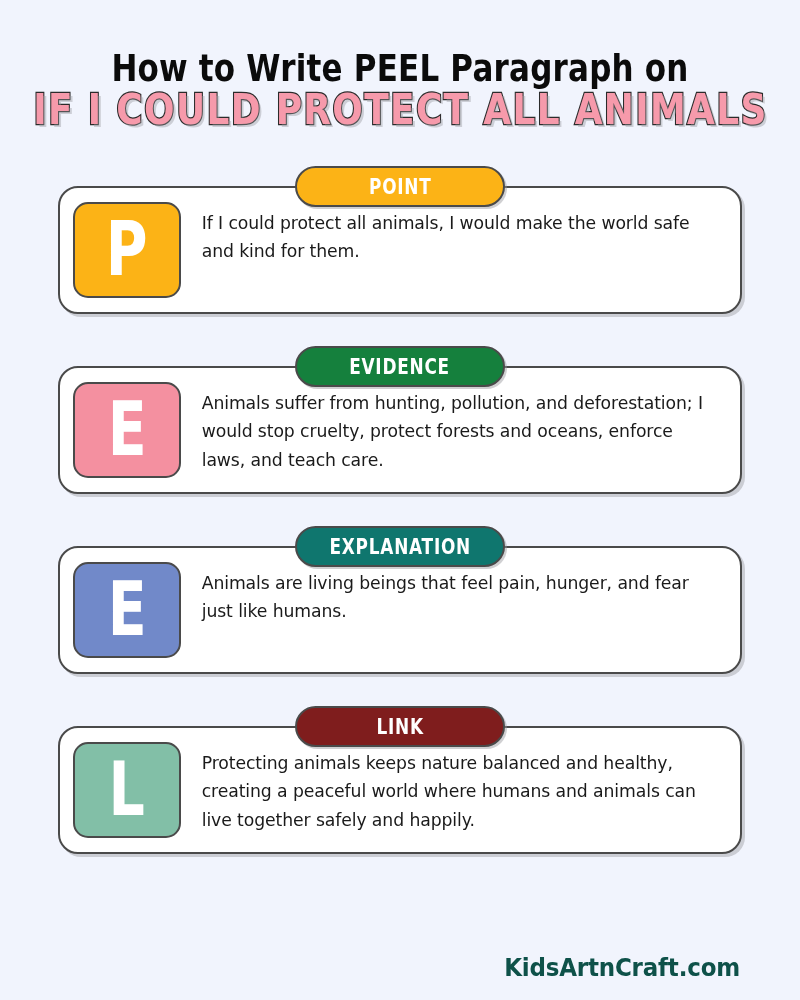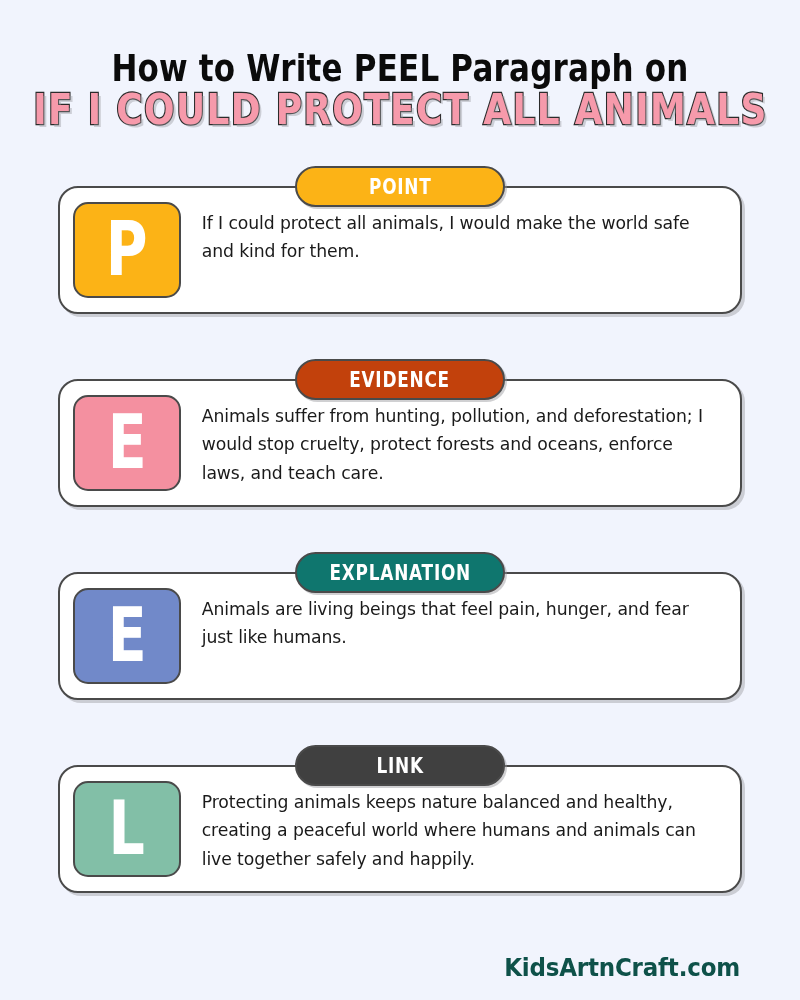--- a/index.html
+++ b/index.html
@@ -59,21 +59,21 @@
     transform: scaleY(1.14) scaleX(0.97);
     white-space: nowrap;
   }
 
   
   .cards {
     margin-top: 30px;
     padding: 0 58px;
     display: flex;
     flex-direction: column;
-    gap: 45px;
+    gap: 32px;
   }
 
   .card-block {
     position: relative;
   }
 
   .pill {
     position: absolute;
     top: 0;
     left: 50%;
@@ -181,21 +181,21 @@
       </div>
       <div class="card">
         <div class="tile" style="background: rgb(252, 179, 22);">
           <span class="tile-letter">P</span>
         </div>
         <div class="card-text">If I could protect all animals, I would make the world safe and kind for them.</div>
       </div>
     </div>
 
     <div class="card-block">
-      <div class="pill" style="background: #c2410c;">
+      <div class="pill" style="background: #15803d;">
         <span class="pill-label">EVIDENCE</span>
       </div>
       <div class="card">
         <div class="tile" style="background: rgb(244, 144, 160);">
           <span class="tile-letter">E</span>
         </div>
         <div class="card-text">Animals suffer from hunting, pollution, and deforestation; I would stop cruelty, protect forests and oceans, enforce laws, and teach care.</div>
       </div>
     </div>
 
@@ -205,21 +205,21 @@
       </div>
       <div class="card">
         <div class="tile" style="background: rgb(113, 137, 201);">
           <span class="tile-letter">E</span>
         </div>
         <div class="card-text">Animals are living beings that feel pain, hunger, and fear just like humans.</div>
       </div>
     </div>
 
     <div class="card-block">
-      <div class="pill" style="background: #404040;">
+      <div class="pill" style="background: #7f1d1d;">
         <span class="pill-label">LINK</span>
       </div>
       <div class="card">
         <div class="tile" style="background: rgb(130, 191, 167);">
           <span class="tile-letter">L</span>
         </div>
         <div class="card-text">Protecting animals keeps nature balanced and healthy, creating a peaceful world where humans and animals can live together safely and happily.</div>
       </div>
     </div>
 

